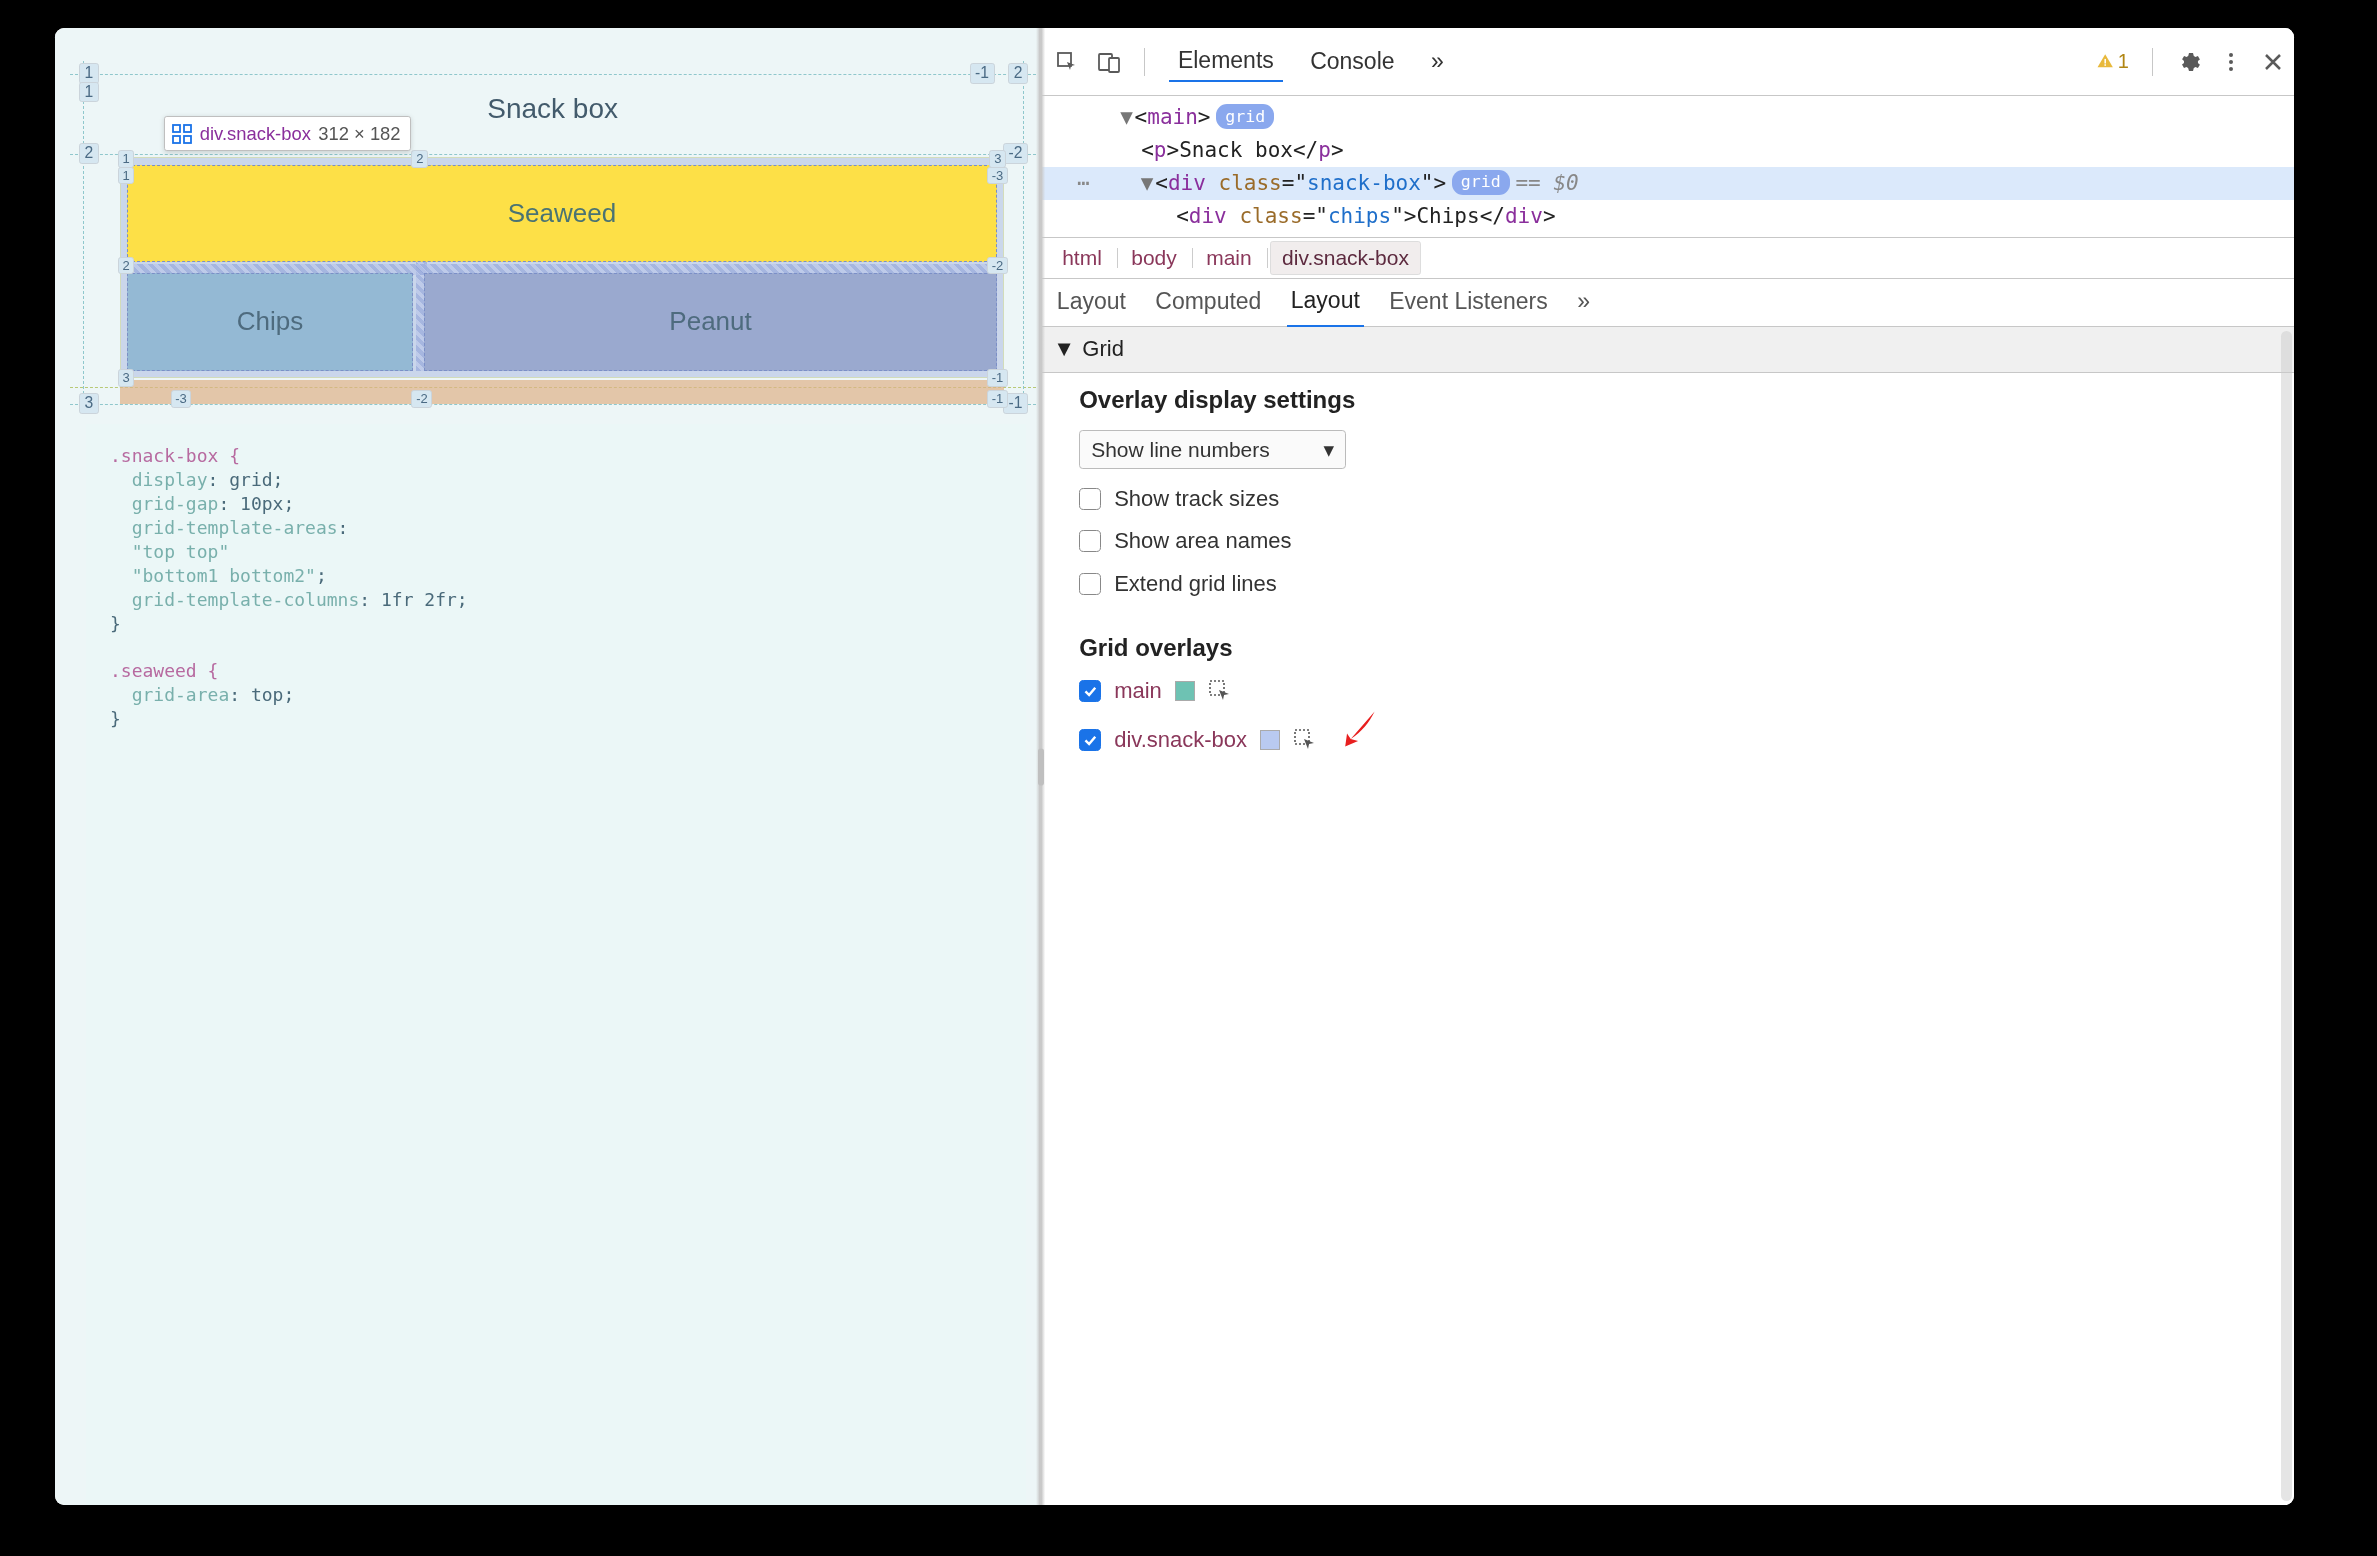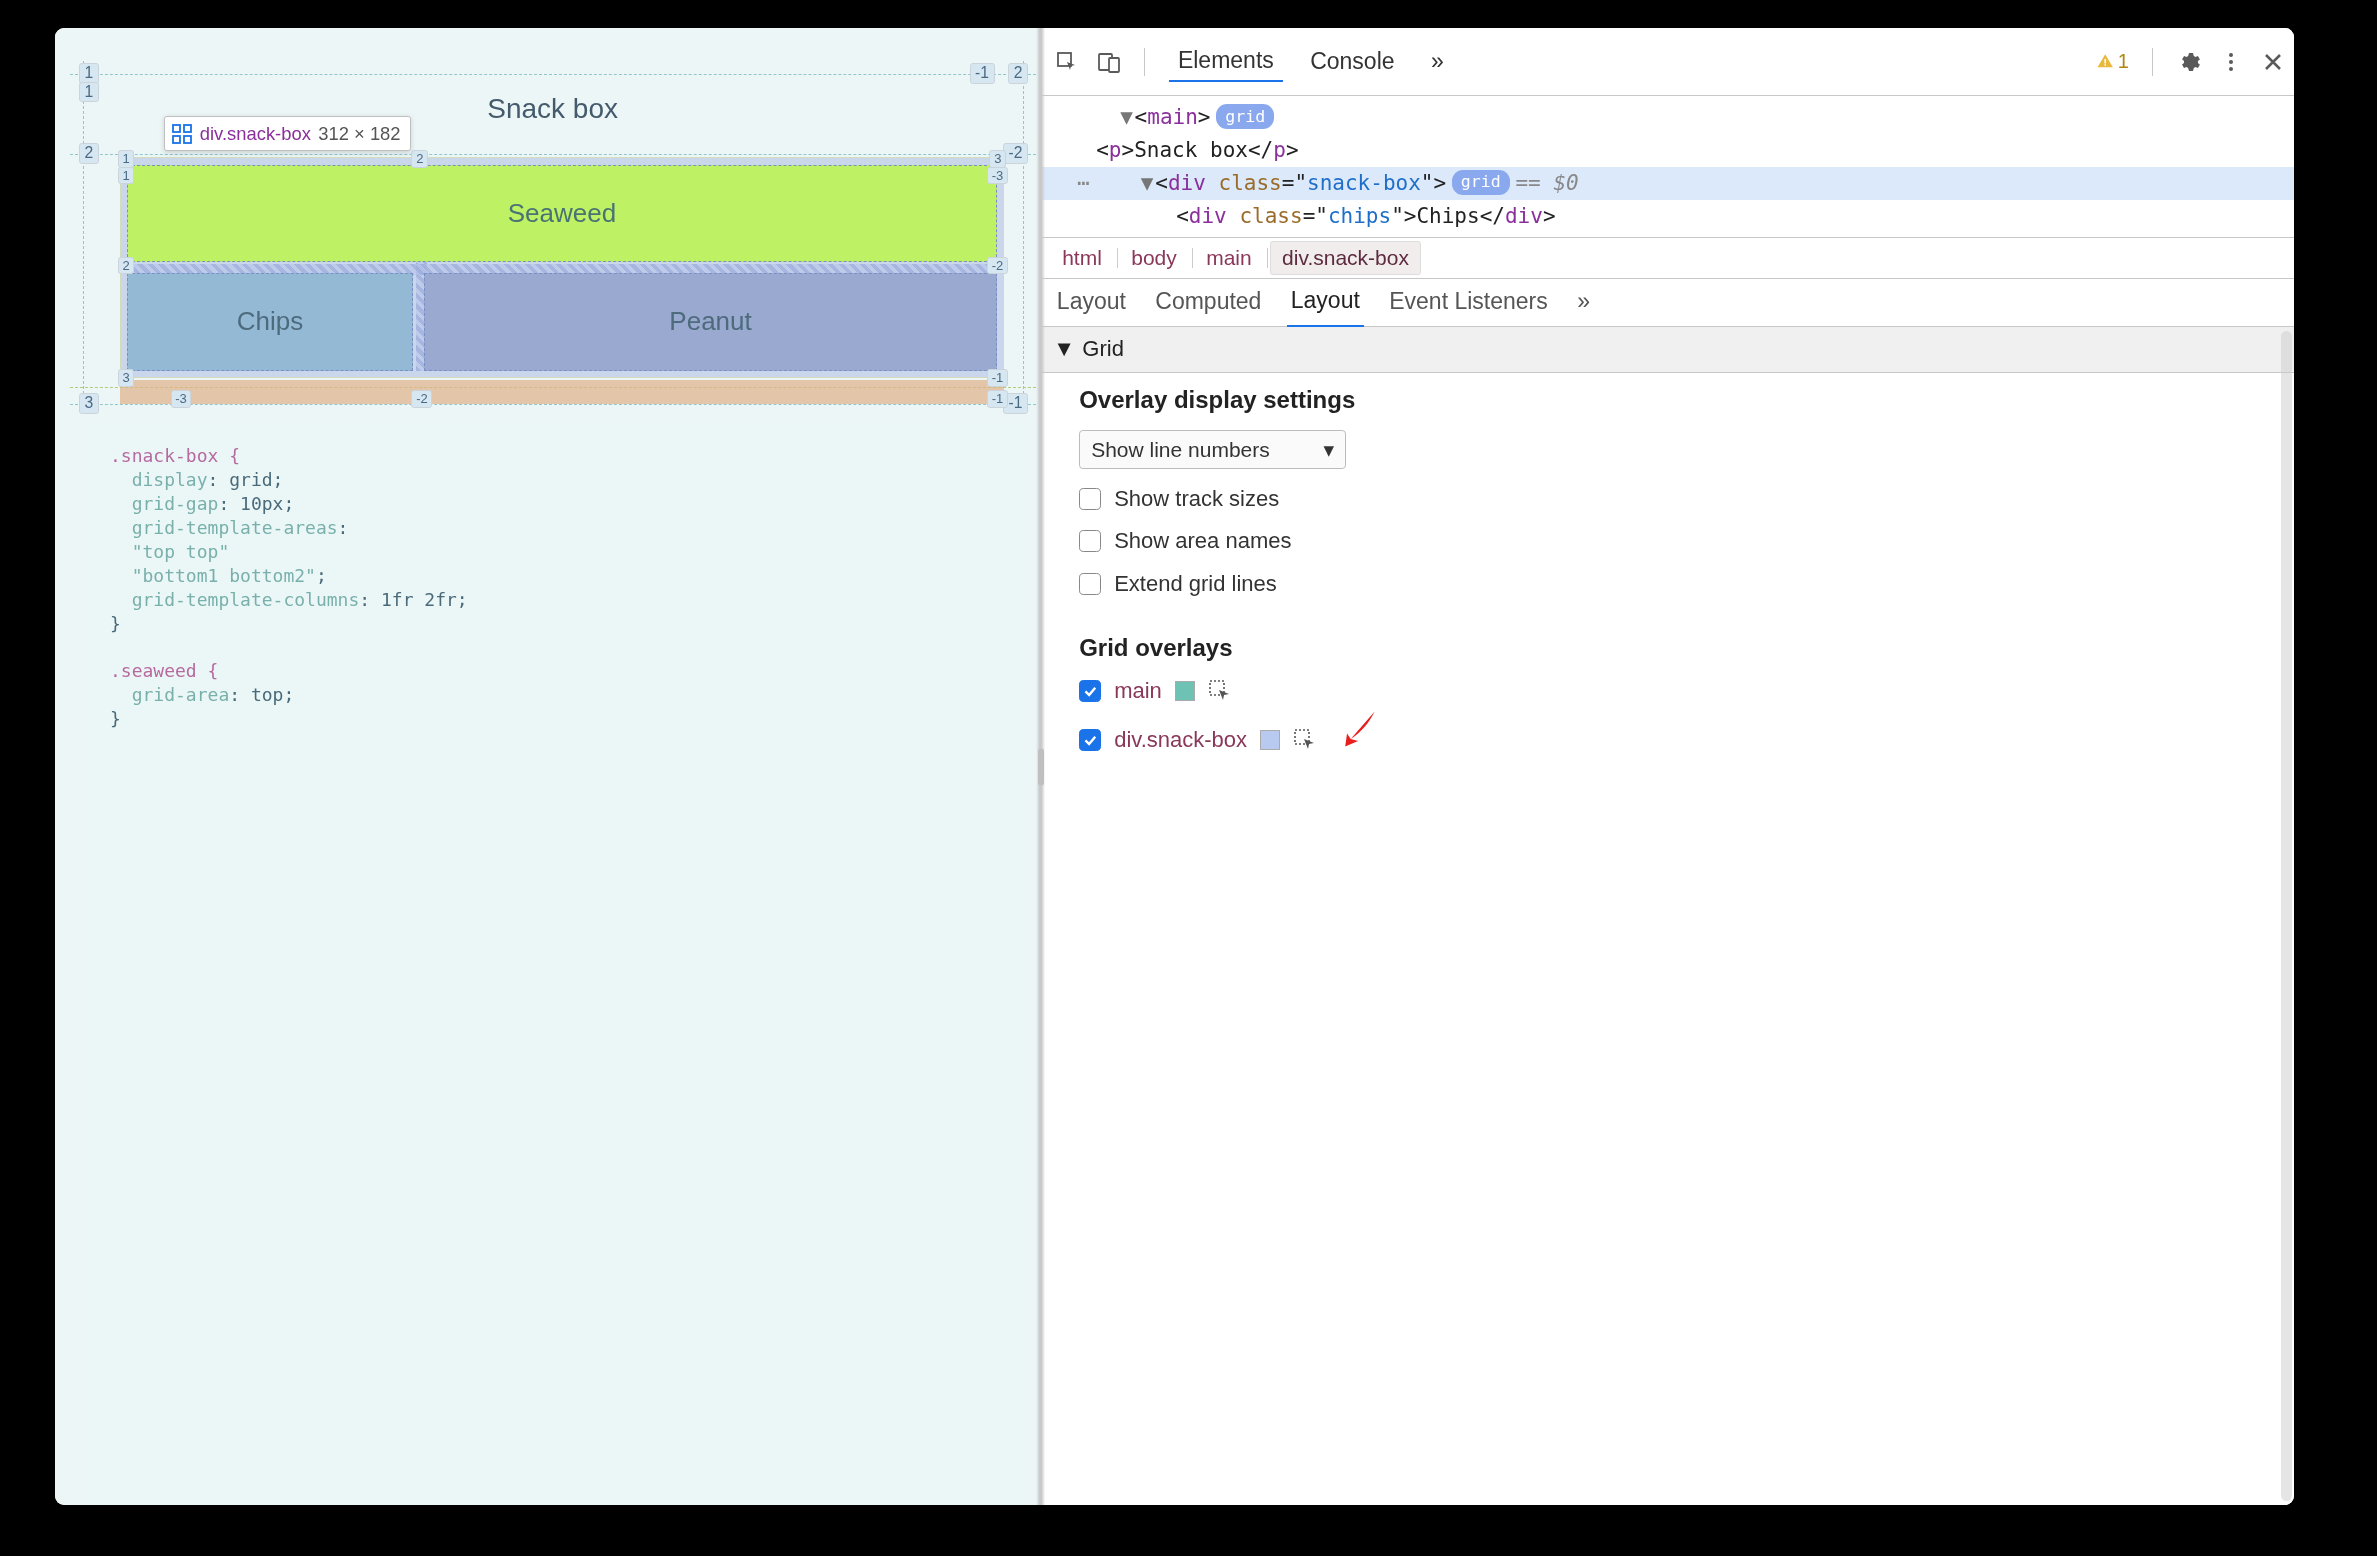--- a/index.html
+++ b/index.html
@@ -85,21 +85,21 @@
     display:grid;
     grid-template-columns: 1fr 2fr;
     grid-template-rows: 1fr 1fr;
     gap:11px;
   }
   .cell {
     display:flex; align-items:center; justify-content:center;
     font-size:26px; color:#4e6b7e;
     border:0.9px dashed #7b8fc7;
   }
-  .cell.seaweed { grid-column:1/3; grid-row:1; background:#bef264; color:#4a7373;}
+  .cell.seaweed { grid-column:1/3; grid-row:1; background:#fde047; color:#4a7373;}
   .cell.chips   { grid-column:1; grid-row:2; background:#94b9d4;}
   .cell.peanut  { grid-column:2; grid-row:2; background:#9aa9cf;}
   .grid-gap-v { position:absolute; top:7.4px; bottom:7.4px; left:calc(33.3% + 1.8px); width:11px; background:repeating-linear-gradient(45deg,#8ea1d8 0 3.7px,#b6c3e8 3.7px 7.4px); opacity:.6;}
   .grid-gap-h { position:absolute; left:7.4px; right:7.4px; top:calc(50% - 3.7px); height:11px; background:repeating-linear-gradient(45deg,#8ea1d8 0 3.7px,#b6c3e8 3.7px 7.4px); opacity:.6;}
   .title-text {
     position:absolute; top:18.4px; left:0; right:0;
     text-align:center; font-size:28px; color:#435b6c;
   }
 
   .tooltip {
@@ -391,21 +391,21 @@
         <svg viewBox="0 0 24 24" width="24" height="24" stroke="currentColor" stroke-width="2.5">
             <path d="M5 5 L19 19 M19 5 L5 19"></path>
           </svg>
       </span>
     </div>
 
     <div class="dom-tree">
       <div class="dom-line" style="padding-left:80px;">
         <span class="arrow">▼</span>&lt;<span class="tag-b">main</span>&gt;<span class="grid-pill">grid</span>
       </div>
-      <div class="dom-line" style="padding-left:56px;">
+      <div class="dom-line" style="padding-left:101px;">
         &lt;<span class="tag-b">p</span>&gt;<span class="txt-n">Snack box</span>&lt;/<span class="tag-b">p</span>&gt;
       </div>
       <div class="dom-line dom-selected">
         <span class="dom-gutter">⋯</span>
         <span style="display:inline-block;width:31px;"></span><span class="arrow">▼</span>&lt;<span class="tag-b">div</span> <span class="attr-n">class</span>="<span class="attr-v">snack-box</span>"&gt;<span class="grid-pill">grid</span><span class="dom-eq">== $0</span>
       </div>
       <div class="dom-line" style="padding-left:136px;">
         &lt;<span class="tag-b">div</span> <span class="attr-n">class</span>="<span class="attr-v">chips</span>"&gt;<span class="txt-n">Chips</span>&lt;/<span class="tag-b">div</span>&gt;
       </div>
     </div>

